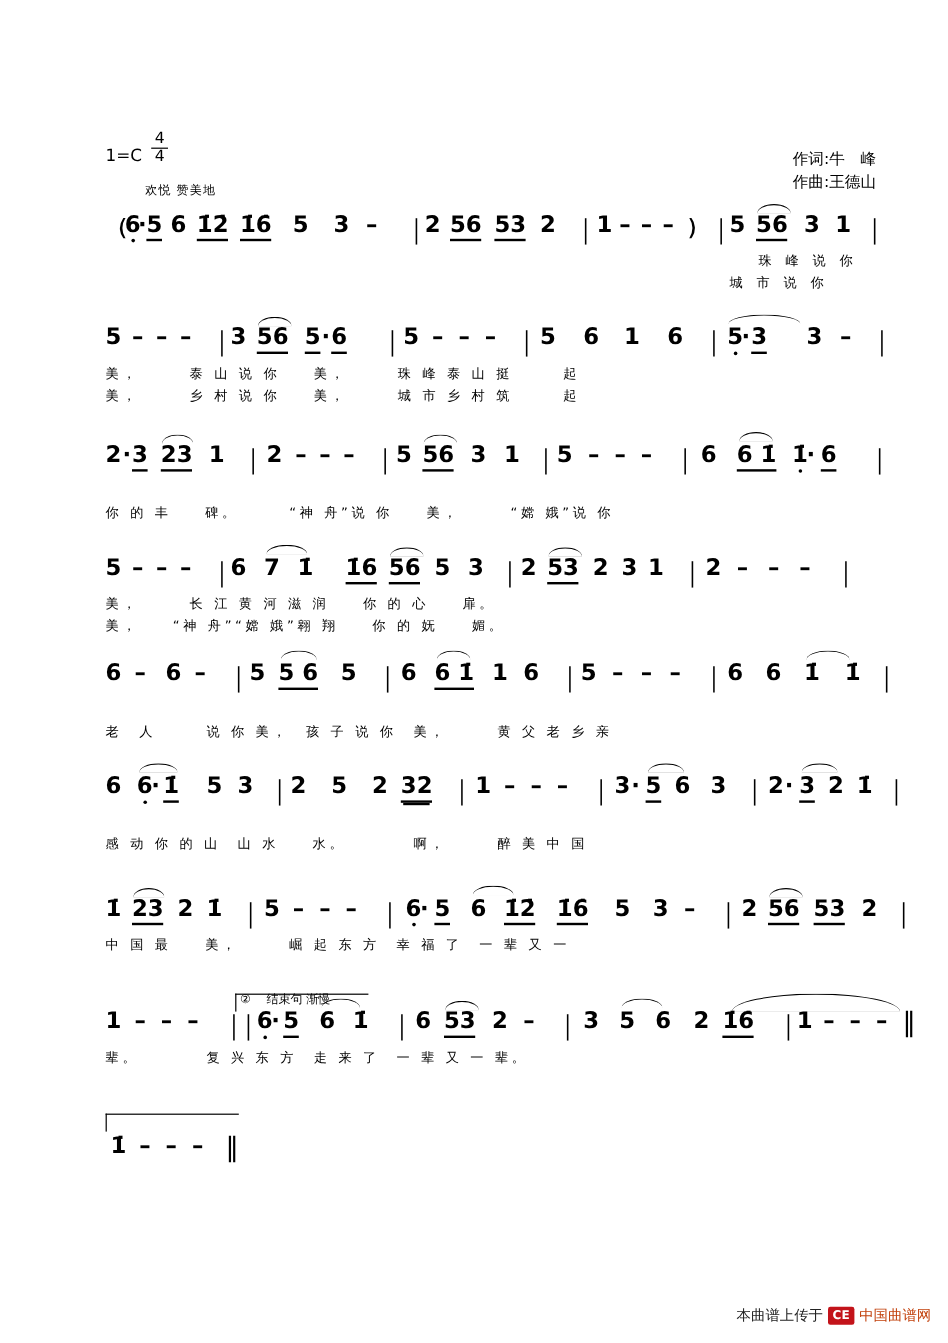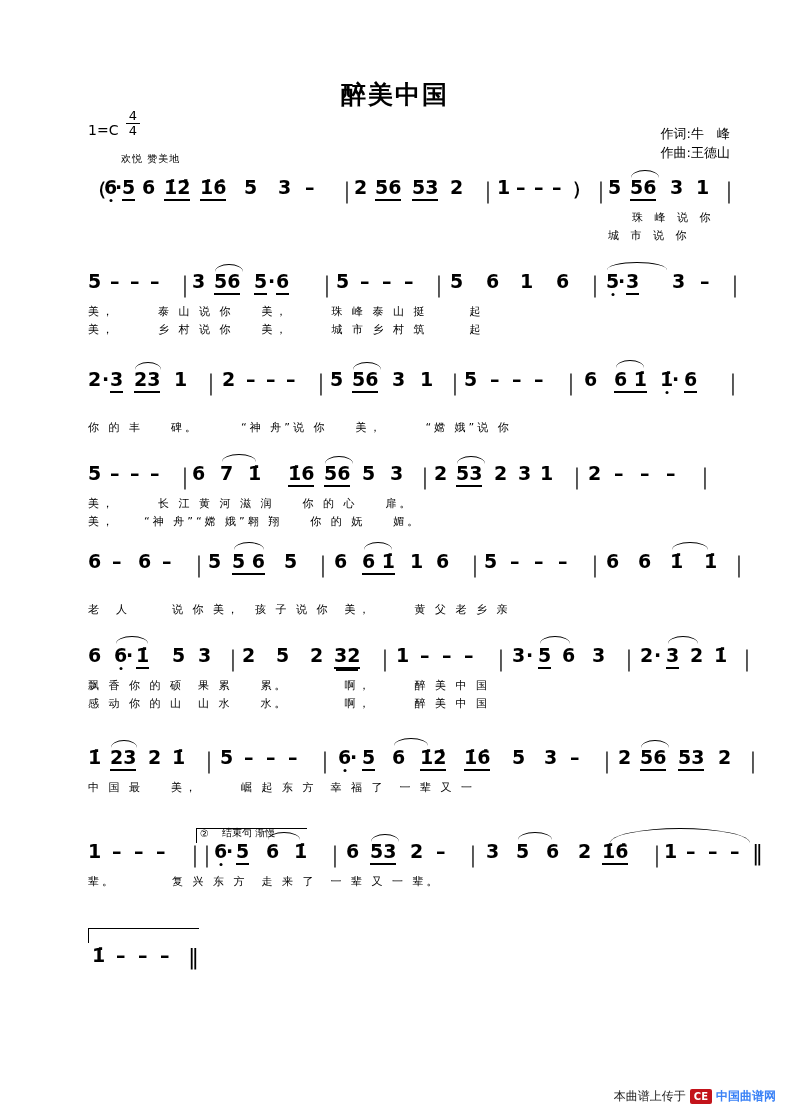--- a/index.html
+++ b/index.html
@@ -76,28 +76,27 @@
     position:absolute;border-left:1.4px solid #000;border-top:1.4px solid #000;
   }
   .footer{
     position:absolute;bottom:14px;right:14px;display:flex;align-items:center;
     font-size:12px;color:#222;
   }
   .footer .logo{
     display:inline-block;background:#c3131a;color:#fff;font-size:10px;font-weight:bold;
     padding:2px 4px;border-radius:2px;margin:0 4px;
   }
-  .footer .cn{color:#3b82f6;font-weight:bold;}
+  .footer .cn{color:#c2410c;font-weight:normal;}
 </style>
 </head>
 <body>
 
 <div class="sheet">
 
-  <div class="title">醉美中国</div>
   <div class="keysig">1=C</div>
   <div class="meter">
     <span class="num">4</span>
     <span class="bar"></span>
     <span class="num">4</span>
   </div>
   <div class="credits">
     <div>作词:牛　峰</div>
     <div>作曲:王德山</div>
   </div>
@@ -305,21 +304,20 @@
       <span class="tok" style="left:592px;">3</span>
       <span class="tok bar" style="left:618px;">｜</span>
       <span class="tok" style="left:640px;">2</span>
       <span class="tok" style="left:654px;">·</span>
       <span class="tok under" style="left:666px;">3</span>
       <span class="tok" style="left:690px;">2</span>
       <span class="tok" style="left:714px;">1̇</span>
       <span class="tie" style="left:668px;top:-8px;width:30px;"></span>
       <span class="tok bar" style="left:736px;">｜</span>
     </div>
-    <div class="lyric l1" style="left:88px;letter-spacing:3px;">飘 香 你 的 硕　果 累　　累。　　　　啊，　　　醉 美 中 国</div>
     <div class="lyric l2" style="left:88px;letter-spacing:3px;">感 动 你 的 山　山 水　　水。　　　　啊，　　　醉 美 中 国</div>
   </div>
 
   <div class="row" style="top:746px;">
     <div class="notes">
       <span class="tok" style="left:88px;">1̇</span>
       <span class="tok under" style="left:110px;">23</span>
       <span class="tie" style="left:111px;top:-6px;width:26px;"></span>
       <span class="tok" style="left:148px;">2</span>
       <span class="tok" style="left:172px;">1̇</span>

